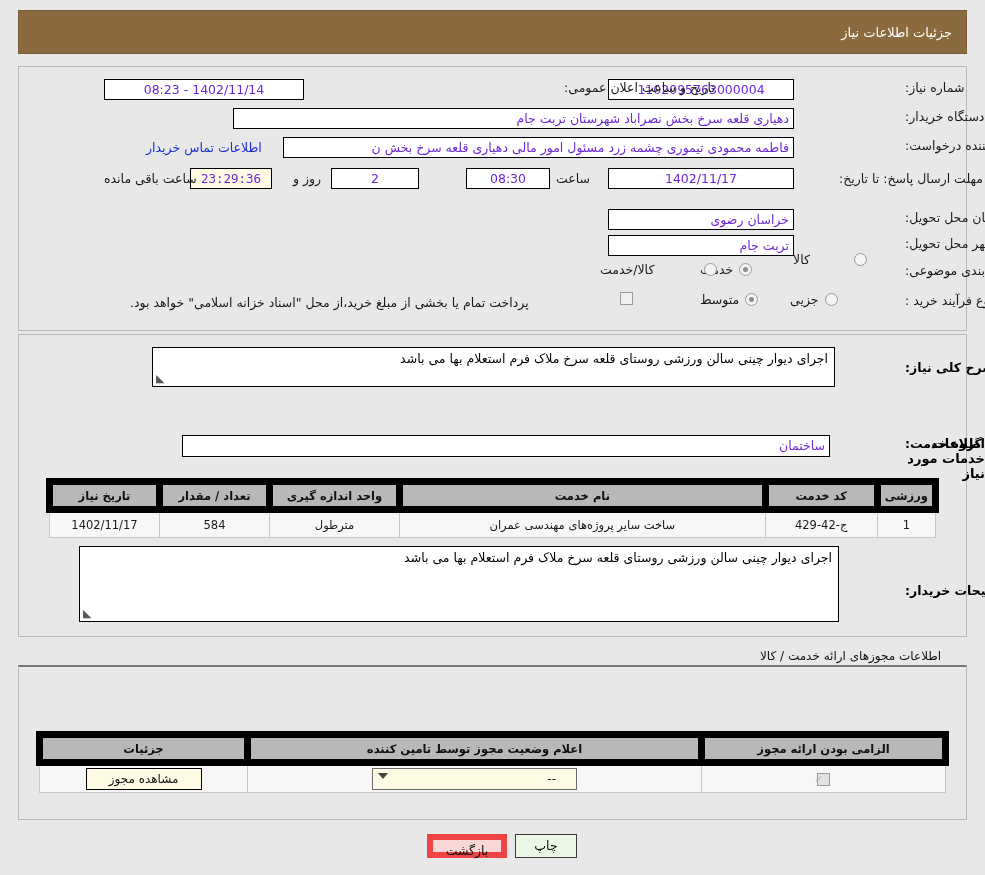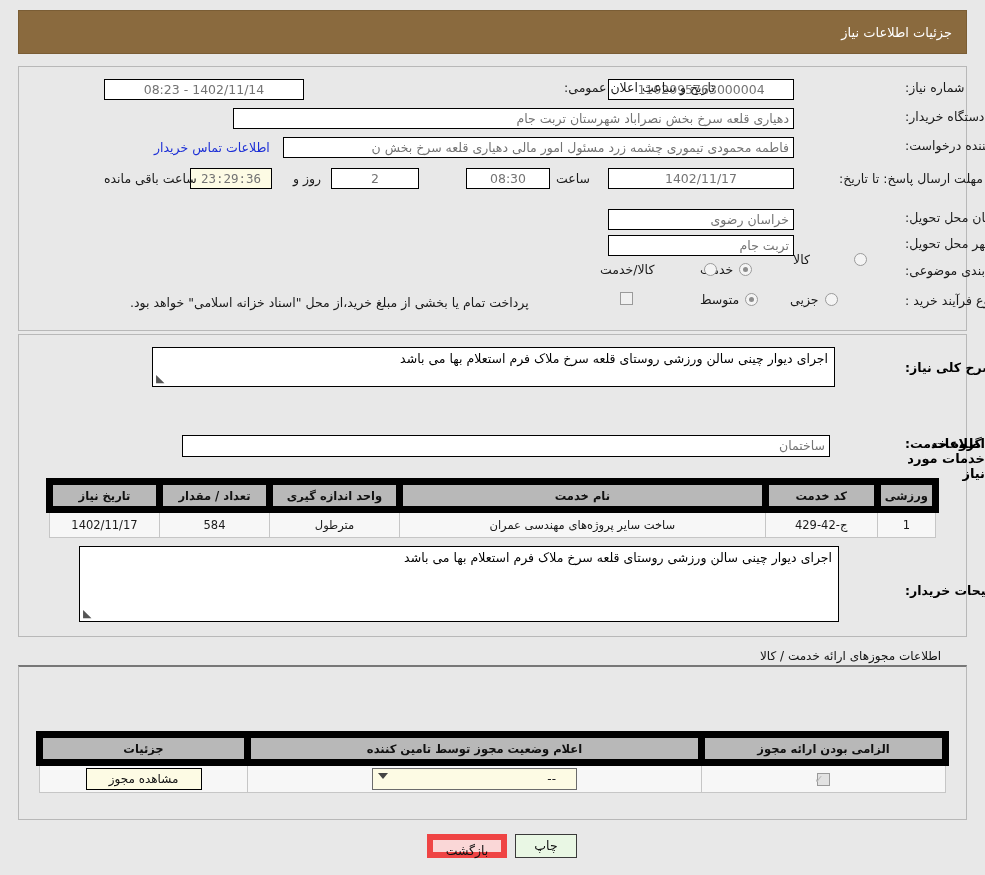--- a/index.html
+++ b/index.html
@@ -49,29 +49,29 @@
     position: absolute; left: 18px; top: 665px; width: 949px; height: 155px;
     background: #e8e8e8; border: 1px solid #b8b8b8; border-top: 2px solid #777; z-index: 2;
   }
 
   .row { position: absolute; display: flex; align-items: center; }
   .lbl { font-size: 12.5px; color: #1a1a1a; white-space: nowrap; }
   .lbl-b { font-size: 12.5px; color: #000; font-weight: bold; white-space: nowrap; }
 
   .fld {
     background: #ffffff; border: 1px solid #000;
-    font-size: 12.5px; color: #737373;
+    font-size: 12.5px; color: #6d28d9;
     height: 21px; line-height: 19px;
     padding: 0 4px; overflow: hidden; white-space: nowrap;
     text-align: center;
   }
   .fld.right { text-align: right; }
   .fld.yellow { background: #fdfbe4; font-family: "DejaVu Sans Mono", monospace; }
 
-  .linkblue { color: #1c2fd6; font-size: 12.5px; text-decoration: none; white-space: nowrap; margin-left: 8px; }
+  .linkblue { color: #1c2fd6; font-size: 12.5px; text-decoration: none; white-space: nowrap; }
 
   
   .radio {
     width: 13px; height: 13px; border-radius: 50%;
     border: 1px solid #9a9a9a; background: #f4f4f4;
     display: inline-block; position: relative; vertical-align: middle;
   }
   .radio.on::after {
     content: ""; position: absolute; left: 3px; top: 3px;
     width: 5px; height: 5px; border-radius: 50%; background: #8d8d8d;

